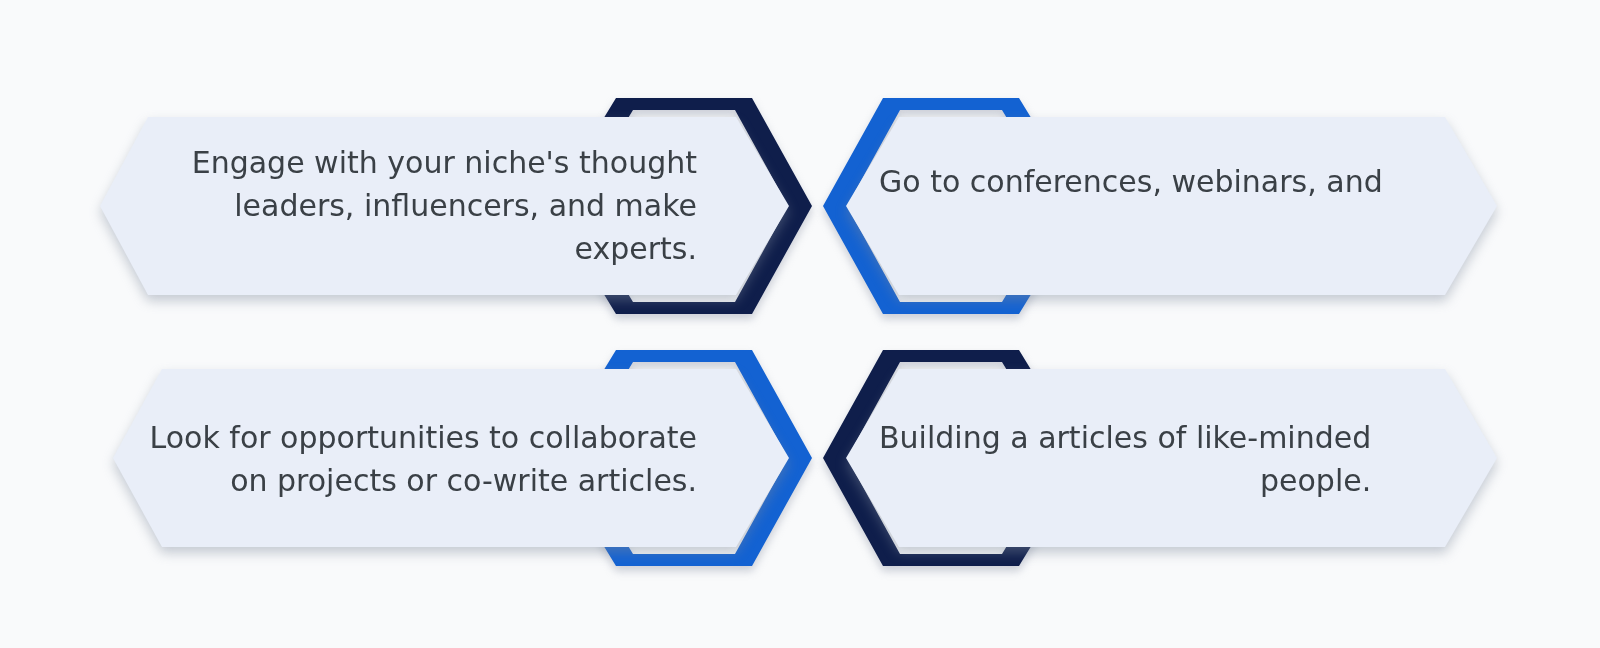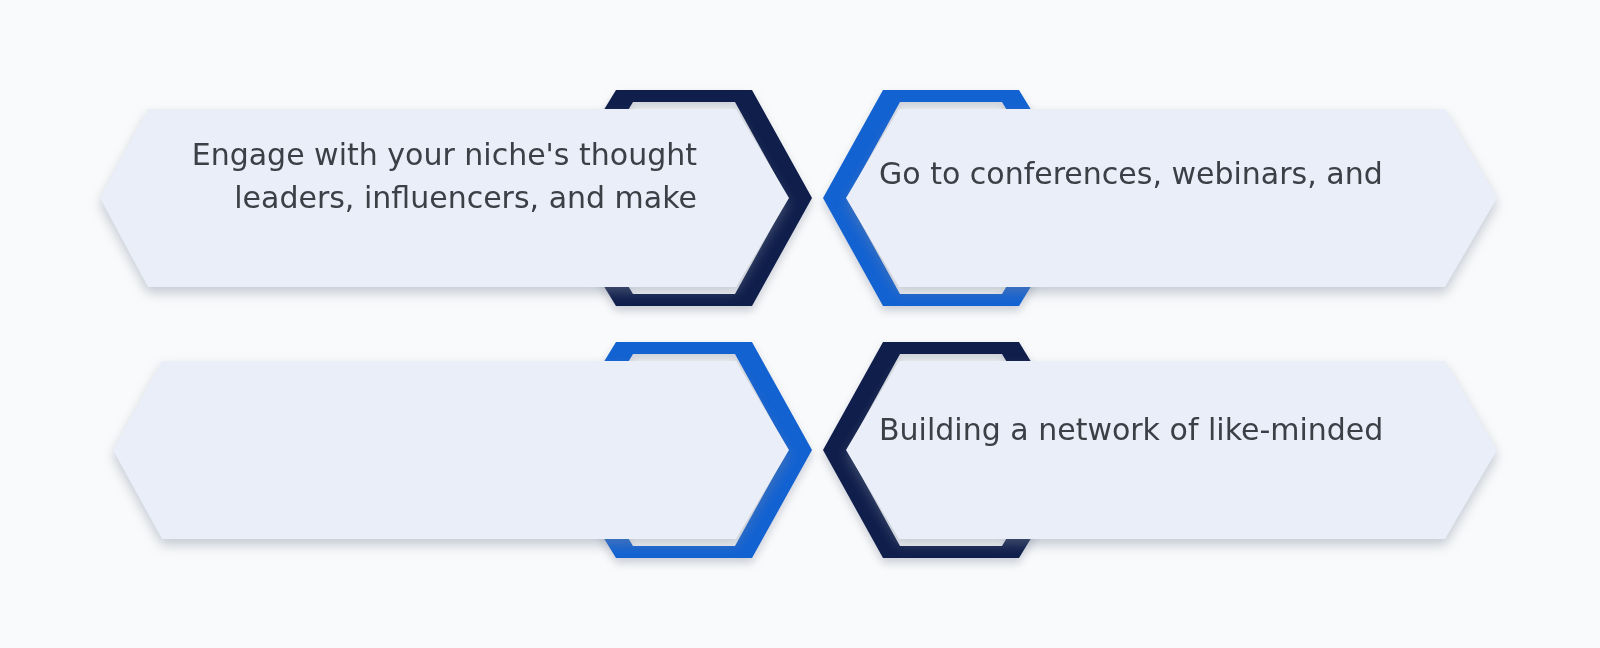--- a/index.html
+++ b/index.html
@@ -4,21 +4,21 @@
 <style>
   :root { --bg:#f9fafb; --text:#3a4046; }
   * { box-sizing:border-box; }
   html,body { margin:0; padding:0; }
   body {
     width:1600px; height:648px;
     background:var(--bg);
     font-family:"DejaVu Sans", sans-serif;
     overflow:hidden;
   }
-  .stage { position:relative; width:1600px; height:488px; }
+  .stage { position:relative; width:1600px; height:488px;margin-top:8px; }
   .stage svg { position:absolute; left:0; top:0; }
   .hexring { filter: drop-shadow(0 5px 4px rgba(125,135,155,.38)); }
   .ribbon  { filter: drop-shadow(0 6px 6px rgba(125,135,155,.42)); }
   .txt {
     position:absolute;
     color:var(--text);
     font-size:30px;
     line-height:43px;
     white-space:nowrap;
     letter-spacing:0px;
@@ -54,24 +54,30 @@
     <g>
       <path class="hexring" fill-rule="evenodd" d="M823 450 L883 342 L1019 342 L1085 450 L1019 558 L883 558 Z
                M847 450 L900 354 L1002 354 L1060 450 L1002 546 L900 546 Z" fill="#0f1e4b"></path>
       <path class="ribbon" d="M846 450 L899 361 L1445 361 L1497 450 L1445 539 L899 539 Z" fill="#e9eef8"></path>
     </g>
   </svg>
 
   <div class="txt right" style="right:903px; top:133px;">
     <div>Engage with your niche's thought</div>
     <div>leaders, influencers, and make</div>
+    <div>experts.</div>
   </div>
 
   <div class="txt left" style="left:879px; top:152px;">
     <div>Go to conferences, webinars, and</div>
   </div>
 
+  <div class="txt right" style="right:903px; top:408px;">
+    <div>Look for opportunities to collaborate</div>
+    <div>on projects or co-write articles.</div>
+  </div>
 
   <div class="txt left" style="left:879px; top:408px;">
-    <div>Building a network of like-minded</div>
+    <div>Building a articles of like-minded</div>
+    <div>people.</div>
   </div>
 
 </div>
 
 </body></html>

